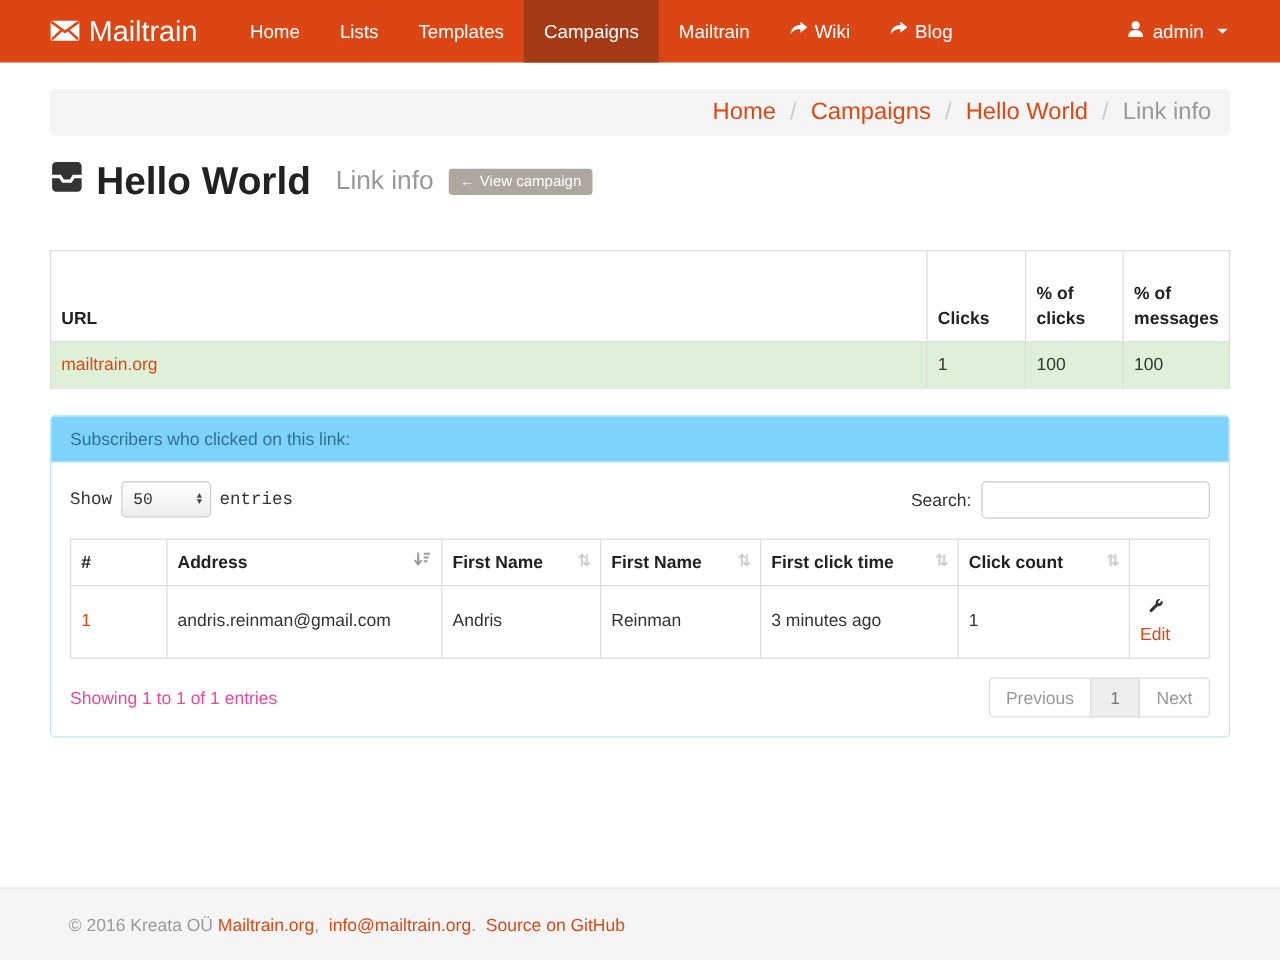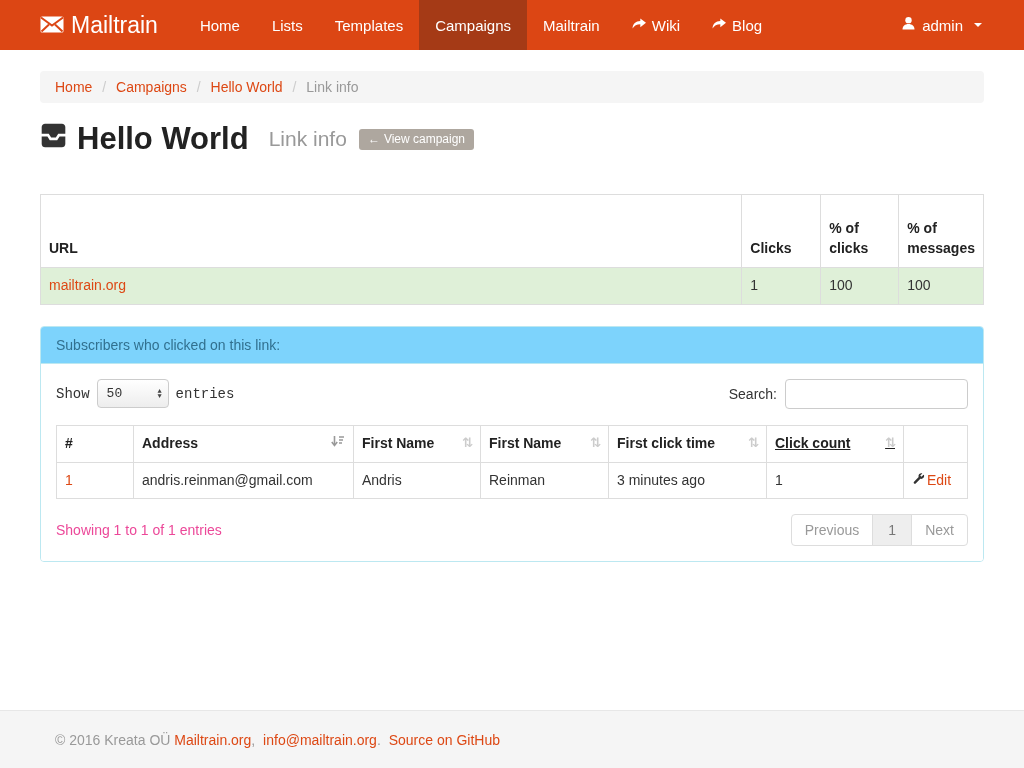--- a/index.html
+++ b/index.html
@@ -43,21 +43,22 @@
 
   
   .container { width: 944px; margin: 0 auto; }
 
   
   .breadcrumb {
     margin-top: 21px;
     background: #f5f5f5;
     border-radius: 4px;
     padding: 8px 15px;
-    font-size: 14px;
+    font-size: 19px;
+    text-align: right;
   }
   .breadcrumb a { color: #DD4814; }
   .breadcrumb .sep { color: #ccc; padding: 0 6px; }
   .breadcrumb .active { color: #999; }
 
   
   .page-header { margin-top: 18px; display: flex; align-items: center; }
   .page-title { font-size: 31px; font-weight: 600; color: #222; display: flex; align-items: center; gap: 10px; }
   .page-subtitle { font-size: 21px; color: #999; margin-left: 10px; font-weight: normal; }
   .btn-default {
@@ -130,23 +131,23 @@
 
   .subs-table { margin-top: 16px; }
   .subs-table th { cursor: pointer; }
   .th-inner { display: flex; align-items: center; justify-content: space-between; gap: 6px; }
   .sort-both { color: #ccc; font-size: 13px; letter-spacing: -1px; }
   .col-idx { width: 77px; }
   .col-addr { width: 220px; }
   .col-first { width: 127px; }
   .col-last { width: 128px; }
   .col-time { width: 158px; }
-  .col-count { width: 137px; text-decoration: underline; }
-
-  .edit-link { color: #DD4814; display: inline-flex; align-items: center; gap: 2px; }
+  .col-count { width: 137px; }
+
+  .edit-link { color: #DD4814; display: inline-flex; align-items: center; gap: 2px; flex-direction: column; }
 
   .dt-footer { display: flex; justify-content: space-between; align-items: center; margin-top: 15px; }
   .dt-info { color: #ec4899; }
   .pagination { display: inline-flex; }
   .page-btn {
     border: 1px solid #ddd; background: #fff; color: #999;
     padding: 7px 13px; font-size: 14px; font-family: inherit;
     margin-left: -1px; cursor: pointer; min-width: 40px; text-align: center;
   }
   .page-btn:first-child { border-radius: 4px 0 0 4px; margin-left: 0; }

